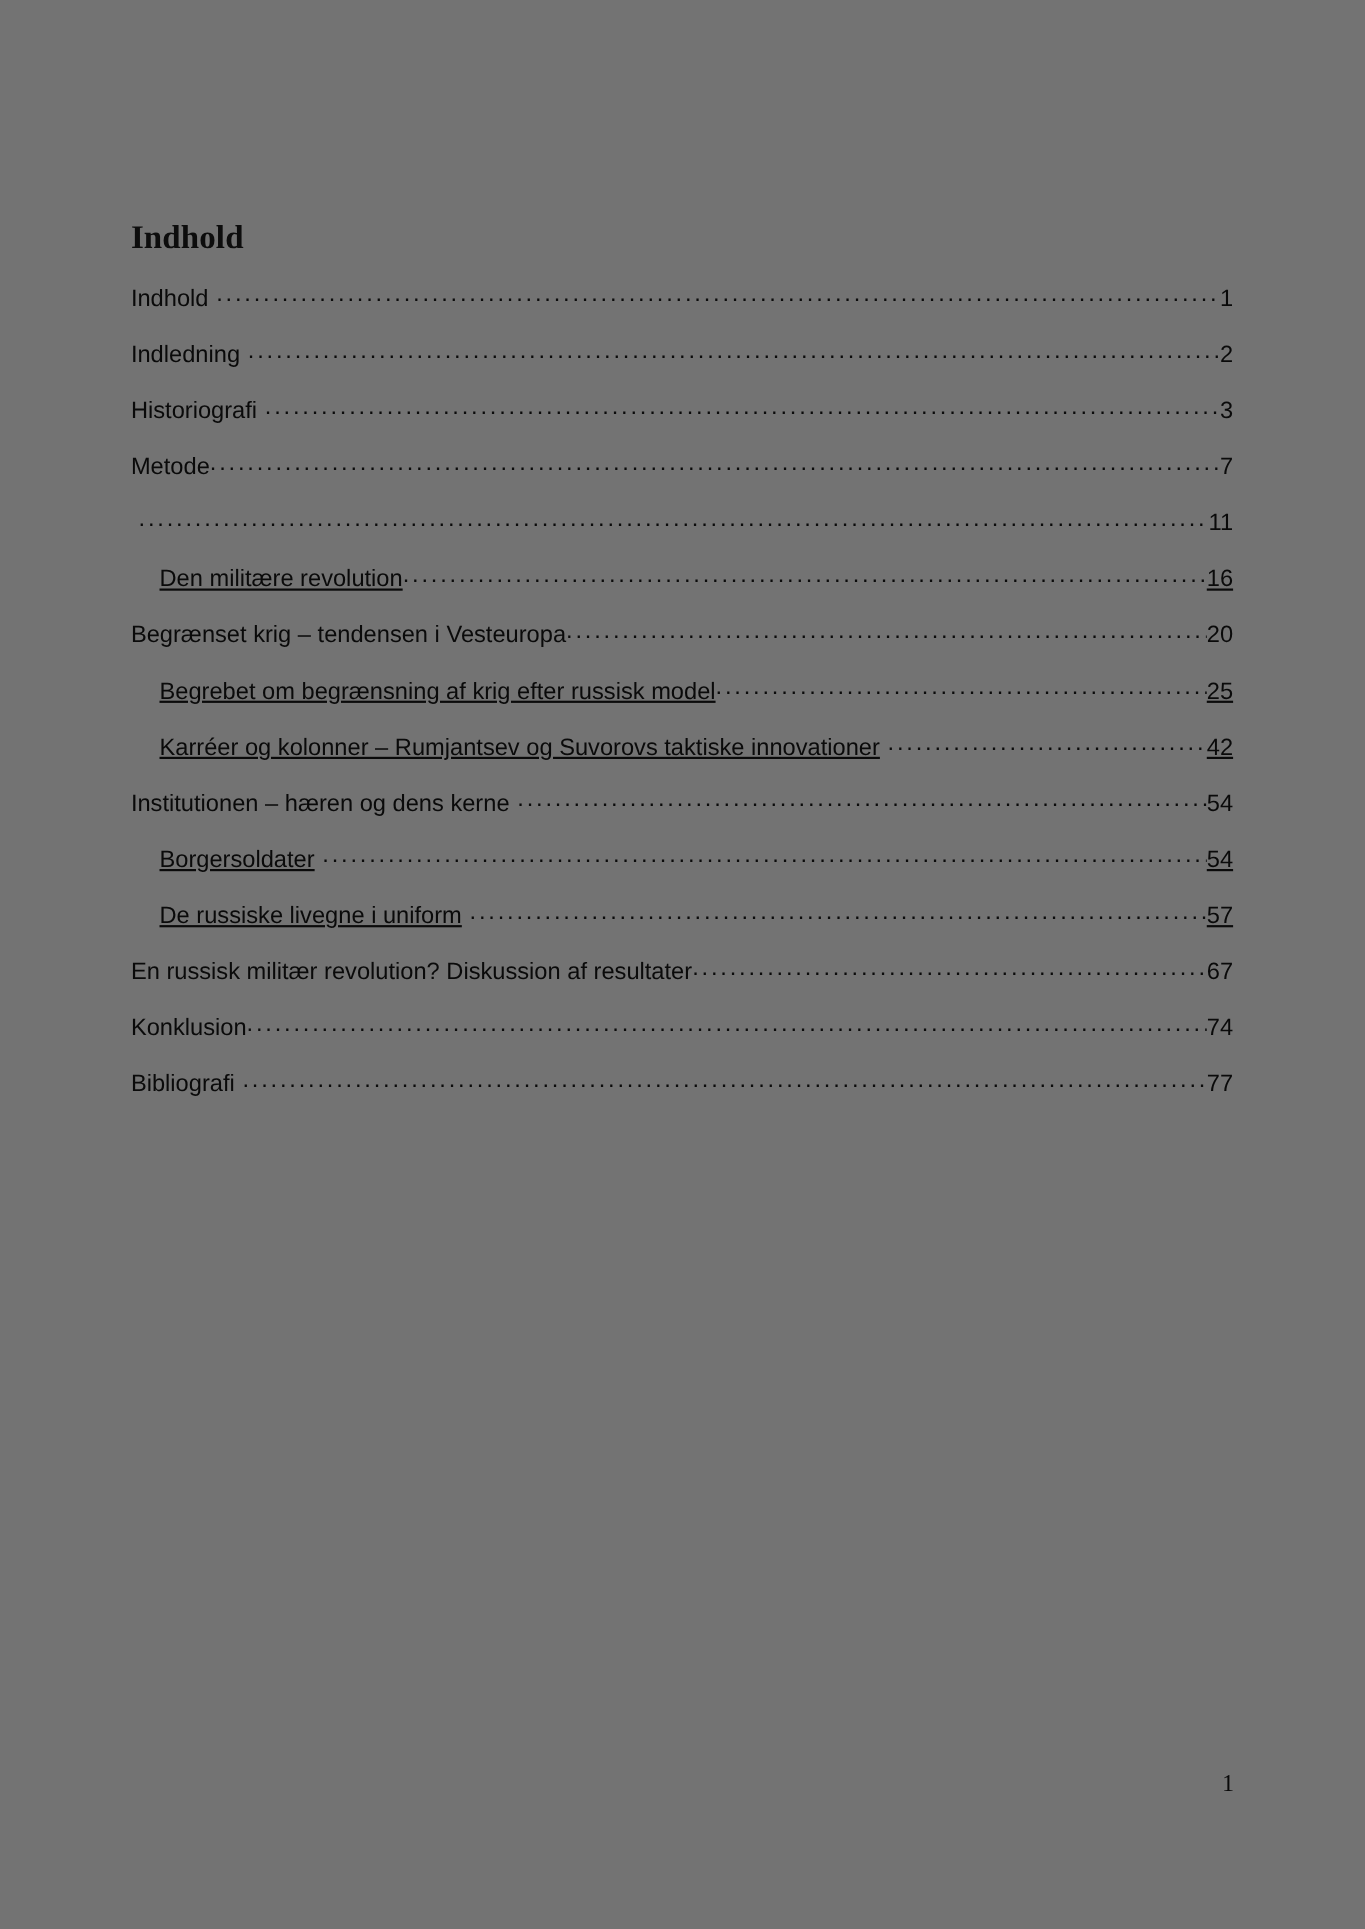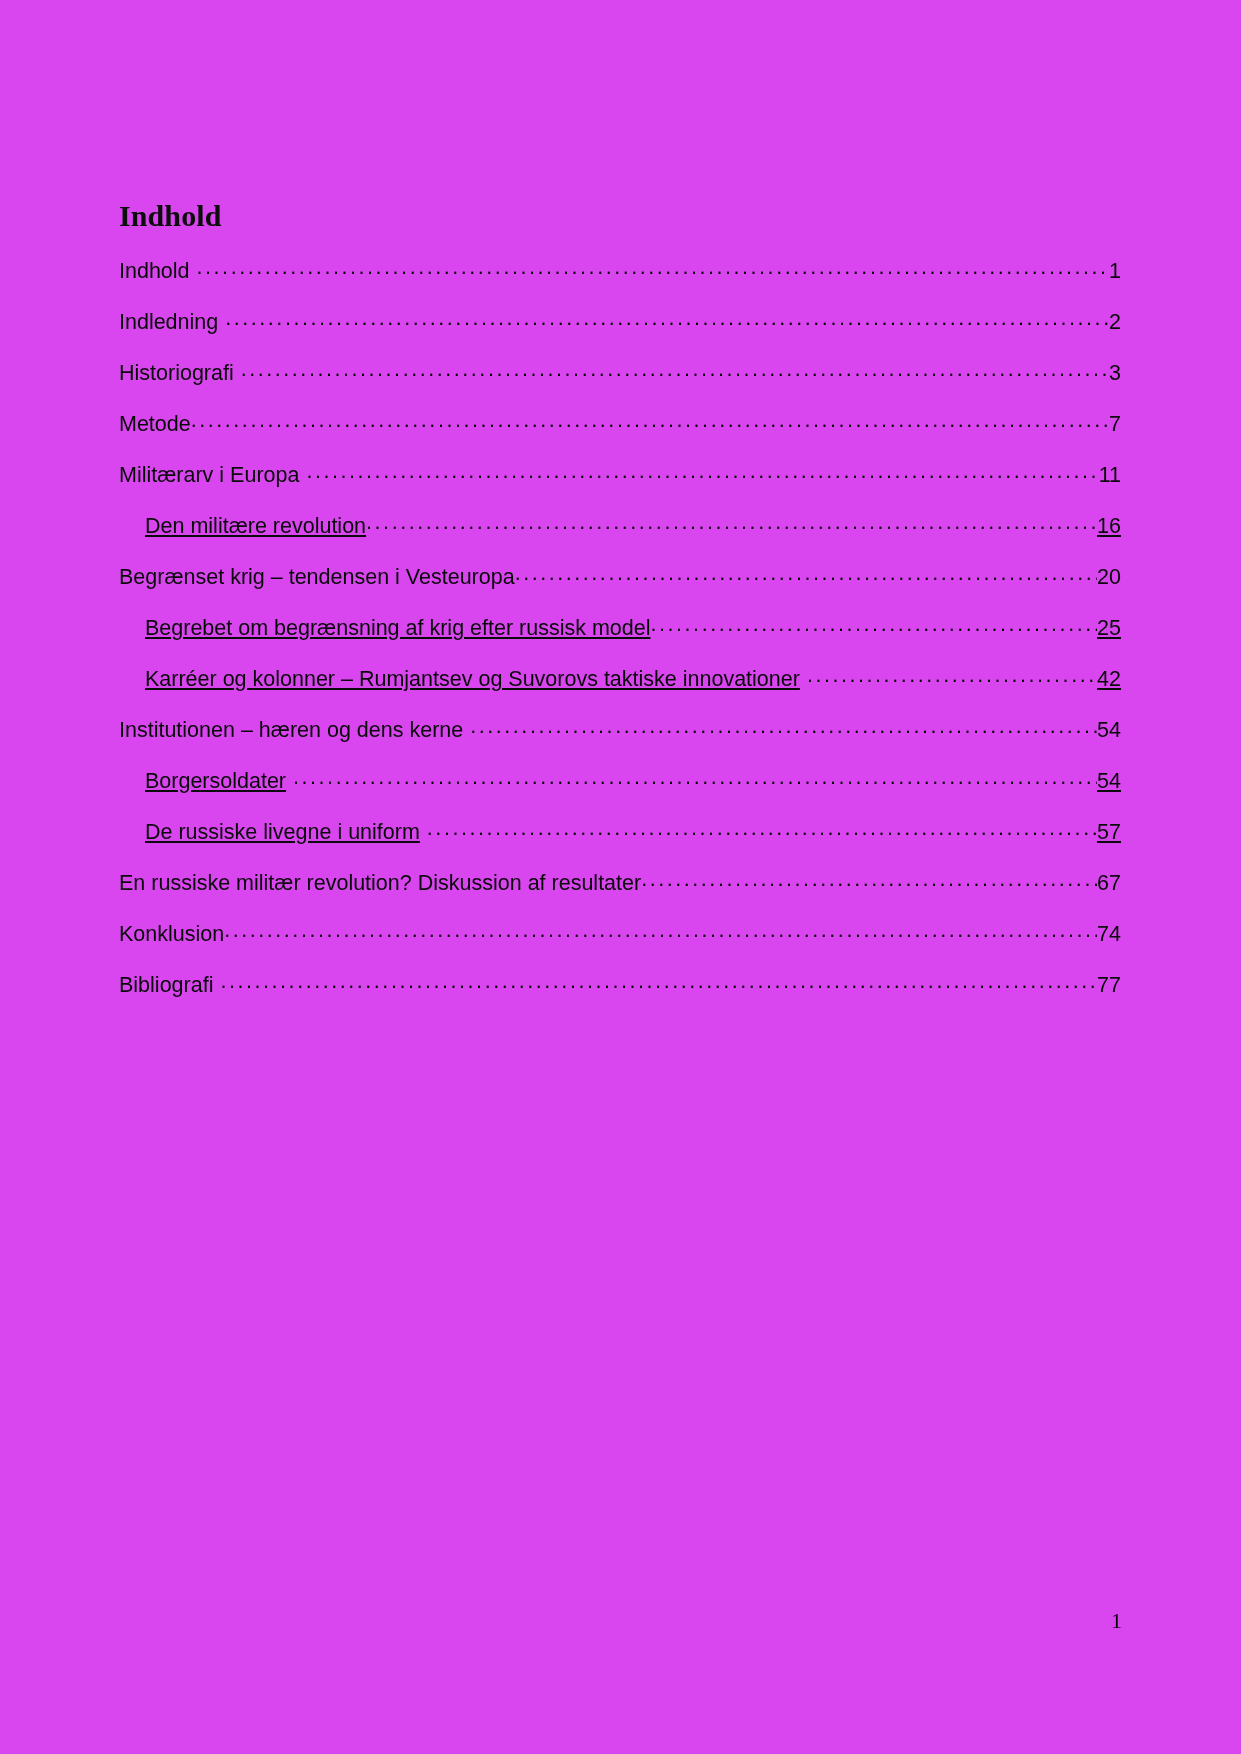--- a/index.html
+++ b/index.html
@@ -13,21 +13,21 @@
     height: 1754px;
     position: relative;
     font-family: "Liberation Sans", sans-serif;
     color: #000000;
     overflow: hidden;
   }
 
   .page {
     position: absolute;
     inset: 0;
-    background: #d946ef;
+    background: #737373;
   }
 
   
   .toc-heading {
     position: absolute;
     left: 119px;
     top: 197px;
     font-family: "Liberation Serif", "DejaVu Serif", serif;
     font-weight: bold;
     font-size: 30px;
@@ -133,21 +133,20 @@
         <span class="toc-leader"></span>
         <span class="toc-page">3</span>
       </div>
       <div class="toc-entry level-1 no-gap">
         <span class="toc-title">Metode</span>
         <span class="toc-gap"></span>
         <span class="toc-leader"></span>
         <span class="toc-page">7</span>
       </div>
       <div class="toc-entry level-1">
-        <span class="toc-title">Militærarv i Europa</span>
         <span class="toc-gap"></span>
         <span class="toc-leader"></span>
         <span class="toc-page">11</span>
       </div>
       <div class="toc-entry level-2 no-gap">
         <span class="toc-title">Den militære revolution</span>
         <span class="toc-gap"></span>
         <span class="toc-leader"></span>
         <span class="toc-page">16</span>
       </div>
@@ -181,21 +180,21 @@
         <span class="toc-leader"></span>
         <span class="toc-page">54</span>
       </div>
       <div class="toc-entry level-2">
         <span class="toc-title">De russiske livegne i uniform</span>
         <span class="toc-gap"></span>
         <span class="toc-leader"></span>
         <span class="toc-page">57</span>
       </div>
       <div class="toc-entry level-1 no-gap">
-        <span class="toc-title">En russiske militær revolution? Diskussion af resultater</span>
+        <span class="toc-title">En russisk militær revolution? Diskussion af resultater</span>
         <span class="toc-gap"></span>
         <span class="toc-leader"></span>
         <span class="toc-page">67</span>
       </div>
       <div class="toc-entry level-1 no-gap">
         <span class="toc-title">Konklusion</span>
         <span class="toc-gap"></span>
         <span class="toc-leader"></span>
         <span class="toc-page">74</span>
       </div>

